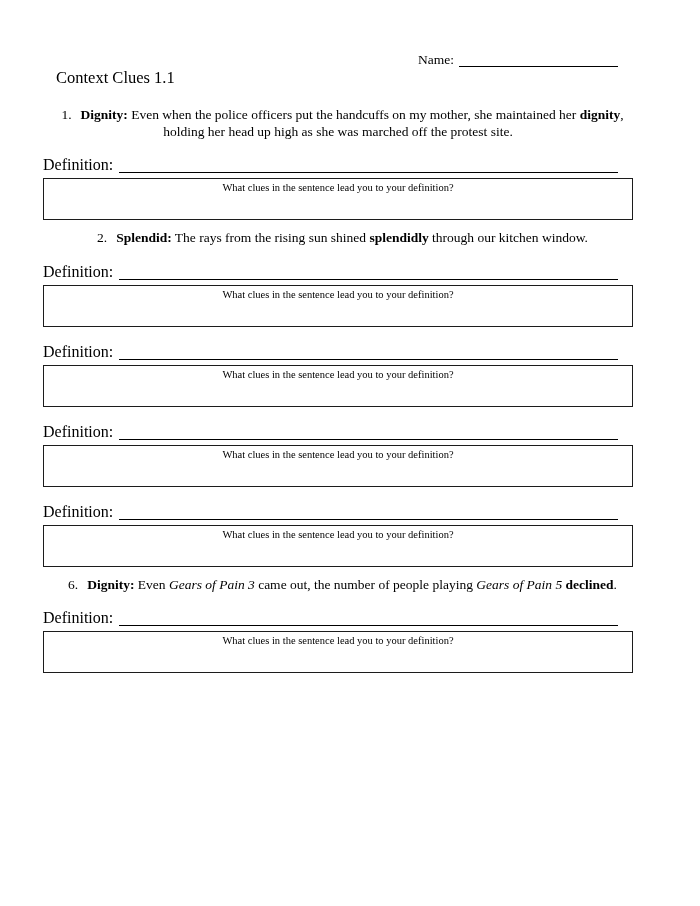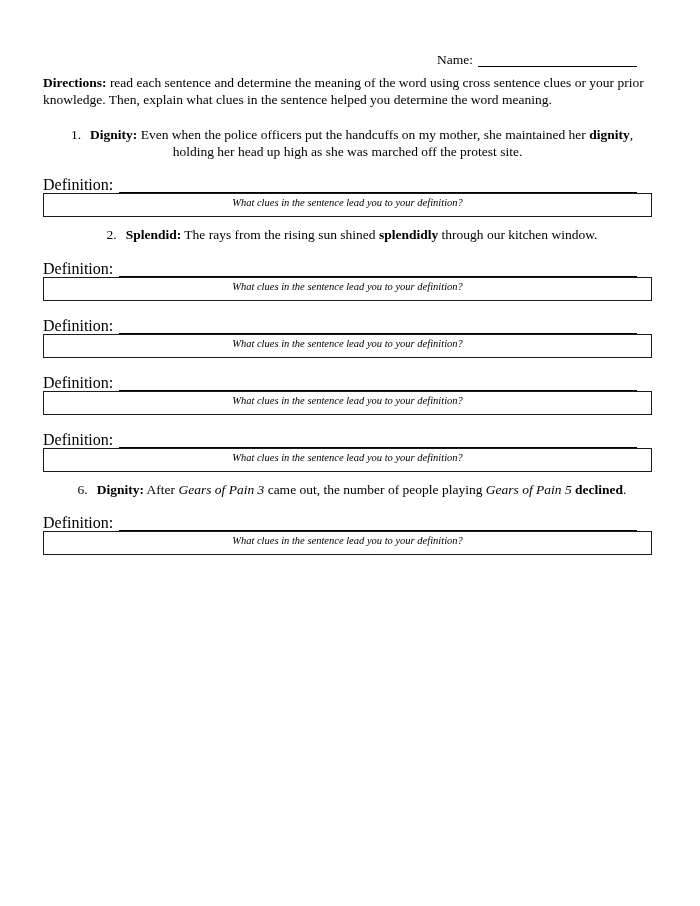--- a/index.html
+++ b/index.html
@@ -2,21 +2,21 @@
 <html><head>
 <meta charset="utf-8">
 <style>
   html,body { margin:0; padding:0; background:#e8e8e8; }
   .page {
     position:relative;
     width:700px; height:906px;
     margin:0 auto;
     background:#ffffff;
     box-sizing:border-box;
-    padding:52px 48px 0 43px;
+    padding:52px 67px 0 43px;
     font-family:"Liberation Serif","DejaVu Serif",serif;
     color:#000;
     overflow:hidden;
   }
   .name-row {
     display:flex; align-items:flex-end;
     width:200px; margin-left:auto; margin-right:15px;
     font-size:13.5px; line-height:15px; height:15px;
   }
   .name-row .fill-line { flex:1; margin-left:5px; border-bottom:1px solid #000; }
@@ -35,41 +35,41 @@
     font-size:13.5px; line-height:16.5px;
   }
   .sentence .num { margin-right:9px; }
   .def-row {
     display:flex; align-items:flex-end;
     margin-top:14px; padding-right:15px;
     font-size:16px; line-height:17px; height:19px;
   }
   .def-row .fill-line { flex:1; margin-left:6px; border-bottom:1.2px solid #000; }
   .clue-box {
-    height:24px;
+    margin-top:5px;
+    height:42px;
     border:1.6px solid #1c1c1c;
     box-sizing:border-box;
     padding:3px 6px;
-    font-style:italic;
   }
   .clue-prompt { font-size:10.5px; line-height:12px; display:block; }
   b { font-weight:700; }
 </style>
 </head>
 <body>
 
 <div class="page">
 
   <div class="name-row">
     <span>Name:</span>
     <span class="fill-line"></span>
   </div>
 
+  <h1 class="title">Context Clues 1.1</h1>
 
-  <p class="directions"><b>Directions:</b><span> read each sentence and determine the meaning of the word using cross sentence clues or your prior knowledge.  Then, explain what clues in the sentence helped you determine the word meaning.</span></p>
 
   <div id="items">
   <section class="item">
     <p class="sentence"><span class="num">1.</span><b class="word">Dignity:</b><span class="segs"><span> Even when the police officers put the handcuffs on my mother, she maintained her </span><b>dignity</b><span>, holding her head up high as she was marched off the protest site.</span></span></p>
     <div class="def-row">
       <span class="def-label">Definition:</span>
       <span class="fill-line"></span>
     </div>
     <div class="clue-box">
       <span class="clue-prompt">What clues in the sentence lead you to your definition?</span>
@@ -111,21 +111,21 @@
     <div class="def-row">
       <span class="def-label">Definition:</span>
       <span class="fill-line"></span>
     </div>
     <div class="clue-box">
       <span class="clue-prompt">What clues in the sentence lead you to your definition?</span>
     </div>
   </section>
 
   <section class="item">
-    <p class="sentence"><span class="num">6.</span><b class="word">Dignity:</b><span class="segs"><span> After </span><i>Gears of Pain 3</i><span> came out, the number of people playing </span><i>Gears of Pain 5</i><span> </span><b>declined</b><span>.</span></span></p>
+    <p class="sentence"><span class="num">6.</span><b class="word">Dignity:</b><span class="segs"><span> Even </span><i>Gears of Pain 3</i><span> came out, the number of people playing </span><i>Gears of Pain 5</i><span> </span><b>declined</b><span>.</span></span></p>
     <div class="def-row">
       <span class="def-label">Definition:</span>
       <span class="fill-line"></span>
     </div>
     <div class="clue-box">
       <span class="clue-prompt">What clues in the sentence lead you to your definition?</span>
     </div>
   </section>
 </div>
 </div>

